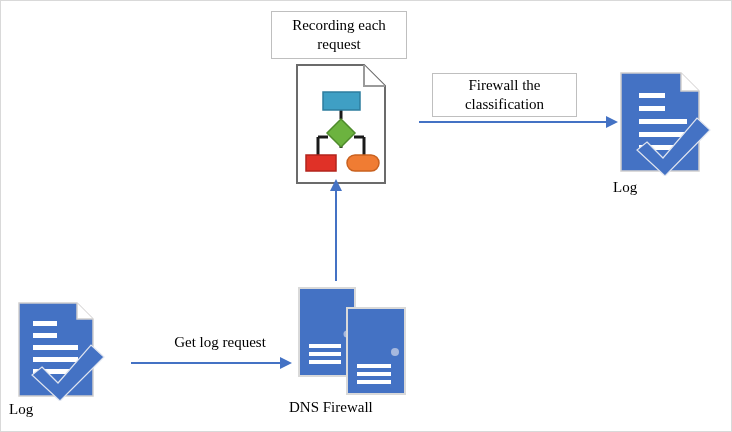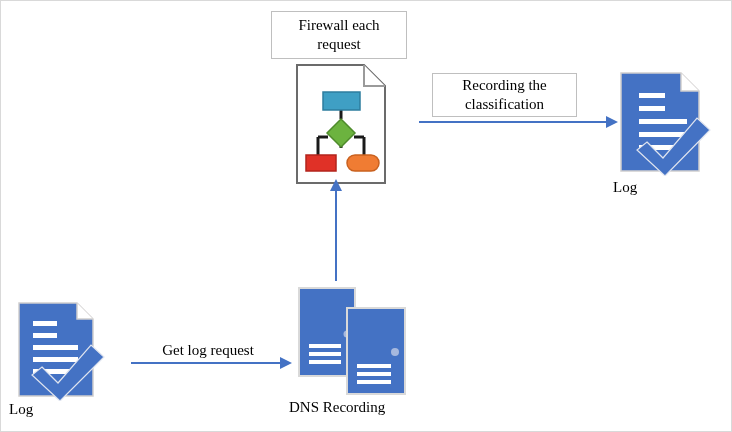--- a/index.html
+++ b/index.html
@@ -48,21 +48,21 @@
   #label-dns       { left: 288px; top: 398px; width: 145px; }
   #label-log-right { left: 612px; top: 178px; width: 110px; }
 
   .edge-label {
     position: absolute;
     font-size: 15px;
     color: #000000;
     white-space: nowrap;
     text-align: center;
   }
-  #label-get-log { left: 132px; top: 333px; width: 150px; margin-top: 8px; }
+  #label-get-log { left: 144px; top: 333px; width: 150px; }
 
   
   .arrow-h {
     position: absolute;
     height: 2px;
     background: #4472c4;
   }
   .arrow-h::after {
     content: "";
     position: absolute;
@@ -102,23 +102,23 @@
   #icon-analysis-doc { position: absolute; left: 295px; top: 63px; width: 90px; height: 120px; }
 
   
   #icon-dns-firewall { position: absolute; left: 296px; top: 285px; width: 110px; height: 110px; }
 </style>
 </head>
 <body>
 
 <div id="canvas">
 
-  <div class="callout" id="callout-analysic">Firewall each request</div>
-
-  <div class="callout" id="callout-recording">Recording the classification</div>
+  <div class="callout" id="callout-analysic">Recording each request</div>
+
+  <div class="callout" id="callout-recording">Firewall the classification</div>
 
   <div id="icon-analysis-doc">
     <svg viewBox="0 0 90 120" width="90" height="120" aria-hidden="true">
 
       <path d="M1,1 H68 L89,22 V119 H1 Z" fill="#ffffff" stroke="#6b6b6b" stroke-width="2"></path>
       <path d="M68,1 V22 H89" fill="#ffffff" stroke="#9a9a9a" stroke-width="2"></path>
 
       <g stroke="#1a1a1a" stroke-width="3" fill="none">
         <line x1="45" y1="46" x2="45" y2="55"></line>
         <line x1="45" y1="78" x2="45" y2="84"></line>
@@ -188,19 +188,19 @@
       <rect x="50" y="22" width="58" height="86" fill="#4472c4" stroke="#d9d9d9" stroke-width="2"></rect>
       <circle cx="98" cy="66" r="4" fill="#a6b8de"></circle>
       <g fill="#ffffff">
         <rect x="60" y="78" width="34" height="4"></rect>
         <rect x="60" y="86" width="34" height="4"></rect>
         <rect x="60" y="94" width="34" height="4"></rect>
       </g>
     </svg>
   </div>
 
-  <div class="node-label" id="label-dns">DNS Recording</div>
+  <div class="node-label" id="label-dns">DNS Firewall</div>
 
   <div class="edge-label" id="label-get-log">Get log request</div>
 
   <div class="arrow-h" id="arrow-get-log"></div>
 
 </div>
 
 </body></html>

